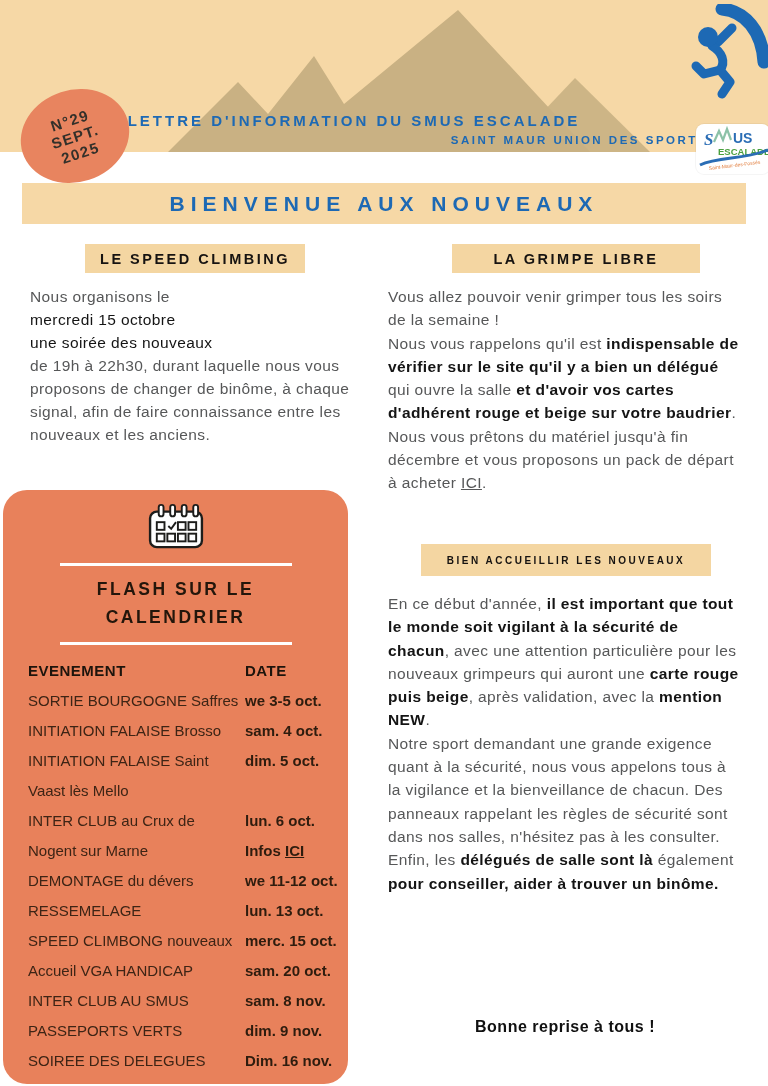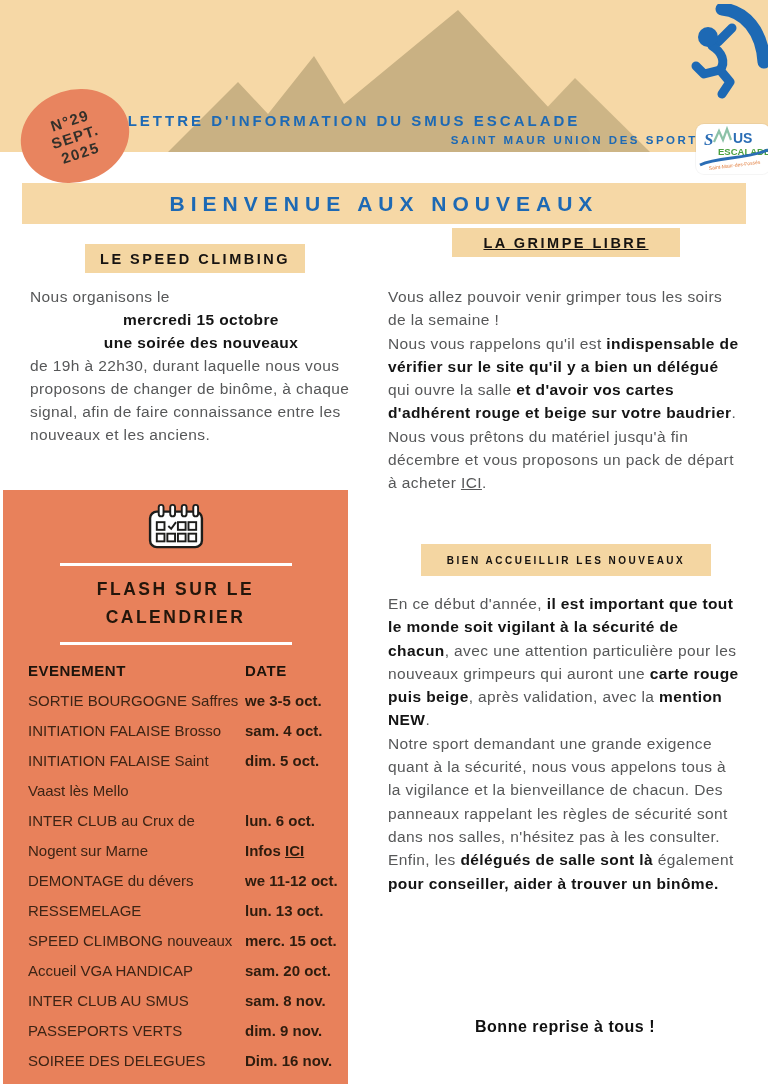--- a/index.html
+++ b/index.html
@@ -66,42 +66,42 @@
   }
 
   
   .chip{
     position:absolute;background:var(--chip);
     display:flex;align-items:center;justify-content:center;
     font-size:14.5px;font-weight:700;letter-spacing:2.5px;color:#161311;
     white-space:nowrap;
   }
   .chip.speed{left:85px;top:244px;width:220px;height:29px;}
-  .chip.grimpe{left:452px;top:228px;width:228px;height:29px;text-decoration:underline;}
+  .chip.grimpe{left:452px;top:244px;width:248px;height:29px;}
   .chip.accueillir{left:421px;top:544px;width:290px;height:32px;font-size:10px;}
 
   
   .col-text{
     font-size:15.5px;line-height:23px;letter-spacing:.4px;color:var(--body-gray);
   }
   .col-text strong{color:var(--ink);font-weight:700;}
   .speed-body{position:absolute;left:30px;top:285px;width:342px;}
-  .speed-highlight{text-align:center;font-weight:700;color:var(--ink);}
+  .speed-highlight{font-weight:400;color:var(--ink);}
   .grimpe-body{position:absolute;left:388px;top:285px;width:354px;line-height:23.3px;}
   .accueillir-body{position:absolute;left:388px;top:592px;width:354px;line-height:23.3px;}
   .link{text-decoration:underline;cursor:pointer;}
   .closing{
     position:absolute;left:388px;top:1018px;width:354px;text-align:center;
     font-size:16px;font-weight:700;color:#101010;letter-spacing:.5px;
   }
 
   
   .calendar-card{
     position:absolute;left:3px;top:490px;width:345px;height:594px;
-    background:var(--orange);padding-top:12px;
+    background:var(--orange);padding-top:12px;border-radius:24px;
   }
   .cal-icon{display:block;margin:0 auto;}
   .cal-divider{width:232px;height:3px;background:#fff;margin:13px auto 0;}
   .cal-title{
     text-align:center;font-weight:700;font-size:17.5px;letter-spacing:2.5px;
     color:#23160b;line-height:28px;margin-top:9px;
   }
   .cal-divider.second{margin-top:11px;}
   .ev-table{margin:11px 0 0 25px;}
   .ev-row{display:flex;font-size:15px;line-height:30px;color:var(--card-ink);}

